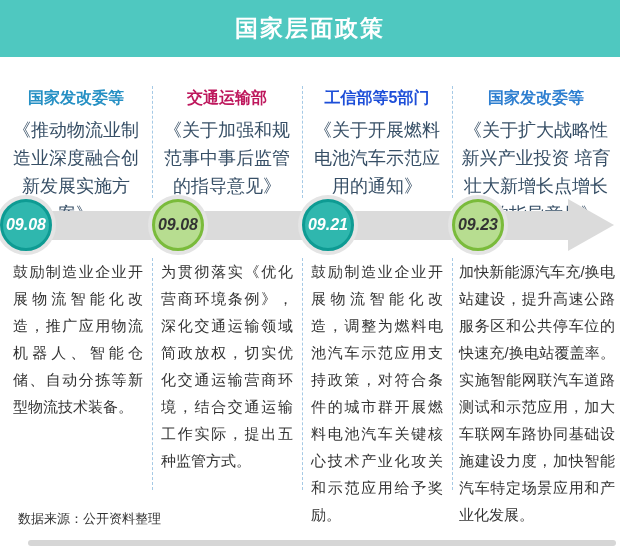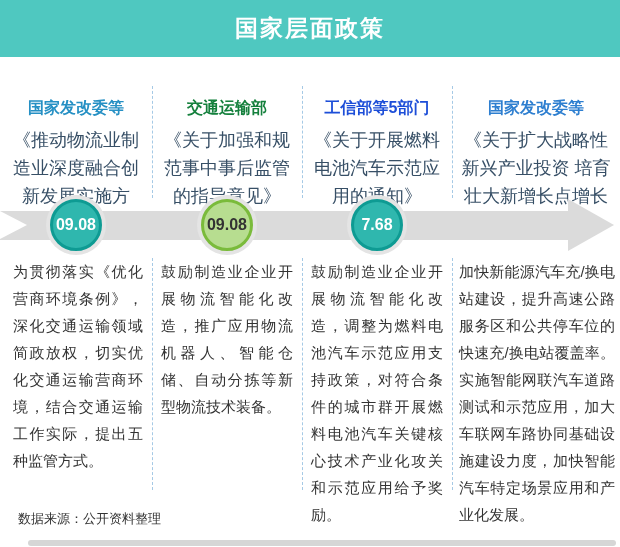--- a/index.html
+++ b/index.html
@@ -31,21 +31,21 @@
     letter-spacing: 2px;
   }
   
   .grid {
     position: absolute;
     left: 0;
     width: 620px;
     display: grid;
     grid-template-columns: 152px 150px 150px 168px;
   }
-  .top-grid { top: 67px; height: 140px; }
+  .top-grid { top: 57px; height: 140px; }
   .desc-grid { top: 258px; }
   .cell { padding: 0 9px; }
   .dept {
     margin-top: 30px;
     text-align: center;
     font-size: 16px;
     font-weight: 700;
     line-height: 22px;
   }
   .ptitle {
@@ -103,21 +103,21 @@
     border-bottom: 26px solid transparent;
     border-left: 46px solid #dbdbdb;
   }
   .tl-cells {
     position: absolute;
     top: 0; left: 0;
     width: 620px; height: 60px;
     display: grid;
     grid-template-columns: 152px 150px 150px 168px;
   }
-  .tl-cell { display: flex; align-items: center; justify-content: center; }
+  .tl-cell { display: flex; align-items: center; justify-content: flex-start; font-style: italic; }
   .circle {
     width: 52px; height: 52px;
     border-radius: 50%;
     display: flex;
     align-items: center;
     justify-content: center;
     font-size: 16px;
     font-weight: 700;
     box-shadow: 0 0 0 4px #e4e4e4;
   }
@@ -155,21 +155,21 @@
   <div class="banner">
     <h1>国家层面政策</h1>
   </div>
 
   <div class="grid top-grid">
     <div class="cell">
       <div class="dept" style="color: rgb(38, 144, 196);">国家发改委等</div>
       <div class="ptitle">《推动物流业制造业深度融合创新发展实施方案》</div>
     </div>
     <div class="cell">
-      <div class="dept" style="color: #15803d;">交通运输部</div>
+      <div class="dept" style="color: #be185d;">交通运输部</div>
       <div class="ptitle">《关于加强和规范事中事后监管的指导意见》</div>
     </div>
     <div class="cell">
       <div class="dept" style="color: #1d4ed8;">工信部等5部门</div>
       <div class="ptitle">《关于开展燃料电池汽车示范应用的通知》</div>
     </div>
     <div class="cell">
       <div class="dept" style="color: rgb(46, 127, 208);">国家发改委等</div>
       <div class="ptitle">《关于扩大战略性新兴产业投资 培育壮大新增长点增长极的指导意见》</div>
     </div>
@@ -192,34 +192,39 @@
           <span>09.08</span>
         </div>
       </div>
       <div class="tl-cell">
         <div class="circle green">
           <span>09.08</span>
         </div>
       </div>
       <div class="tl-cell">
         <div class="circle teal">
-          <span>7.68</span>
+          <span>09.21</span>
+        </div>
+      </div>
+      <div class="tl-cell">
+        <div class="circle green">
+          <span>09.23</span>
         </div>
       </div>
     </div>
   </div>
 
   <div class="grid desc-grid">
     <div class="cell">
+      <div class="desc">鼓励制造业企业开展物流智能化改造，推广应用物流机器人、智能仓储、自动分拣等新型物流技术装备。</div>
+    </div>
+    <div class="cell">
       <div class="desc">为贯彻落实《优化营商环境条例》，深化交通运输领域简政放权，切实优化交通运输营商环境，结合交通运输工作实际，提出五种监管方式。</div>
     </div>
     <div class="cell">
-      <div class="desc">鼓励制造业企业开展物流智能化改造，推广应用物流机器人、智能仓储、自动分拣等新型物流技术装备。</div>
-    </div>
-    <div class="cell">
       <div class="desc">鼓励制造业企业开展物流智能化改造，调整为燃料电池汽车示范应用支持政策，对符合条件的城市群开展燃料电池汽车关键核心技术产业化攻关和示范应用给予奖励。</div>
     </div>
     <div class="cell">
       <div class="desc">加快新能源汽车充/换电站建设，提升高速公路服务区和公共停车位的快速充/换电站覆盖率。实施智能网联汽车道路测试和示范应用，加大车联网车路协同基础设施建设力度，加快智能汽车特定场景应用和产业化发展。</div>
     </div>
   </div>
 
   <div class="footer">数据来源：公开资料整理</div>
 
   <div class="hscrollbar"></div>

